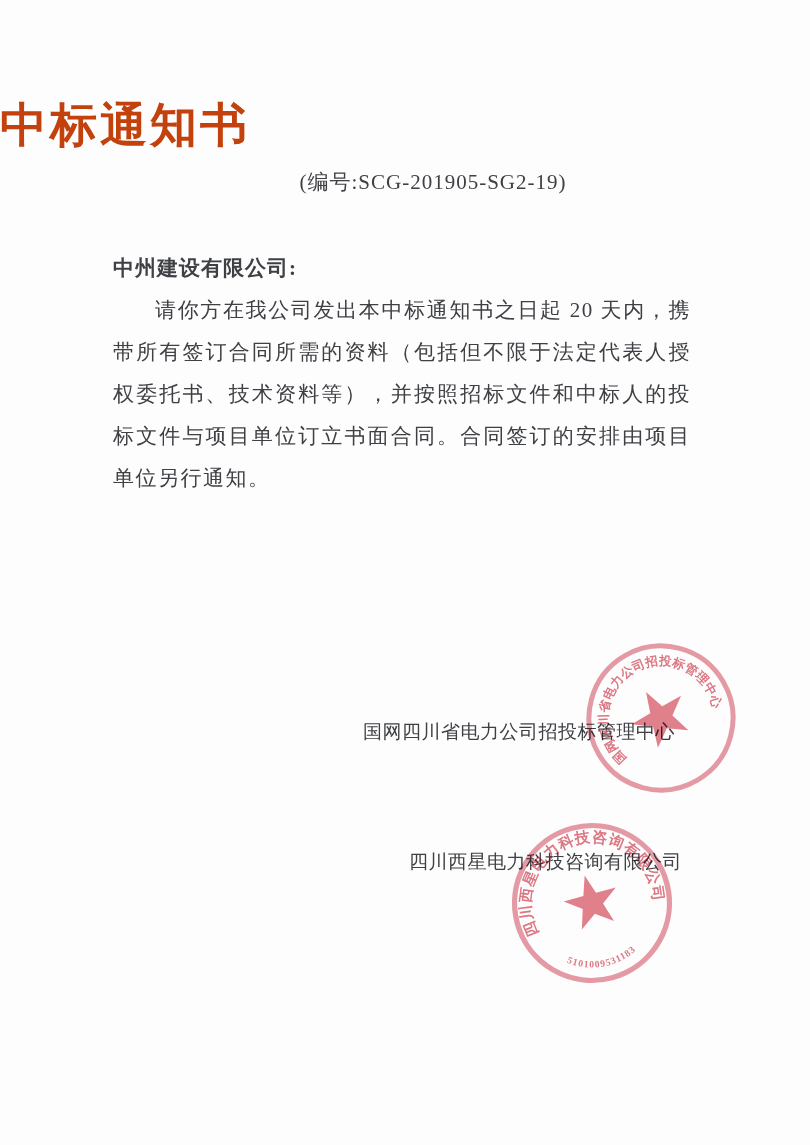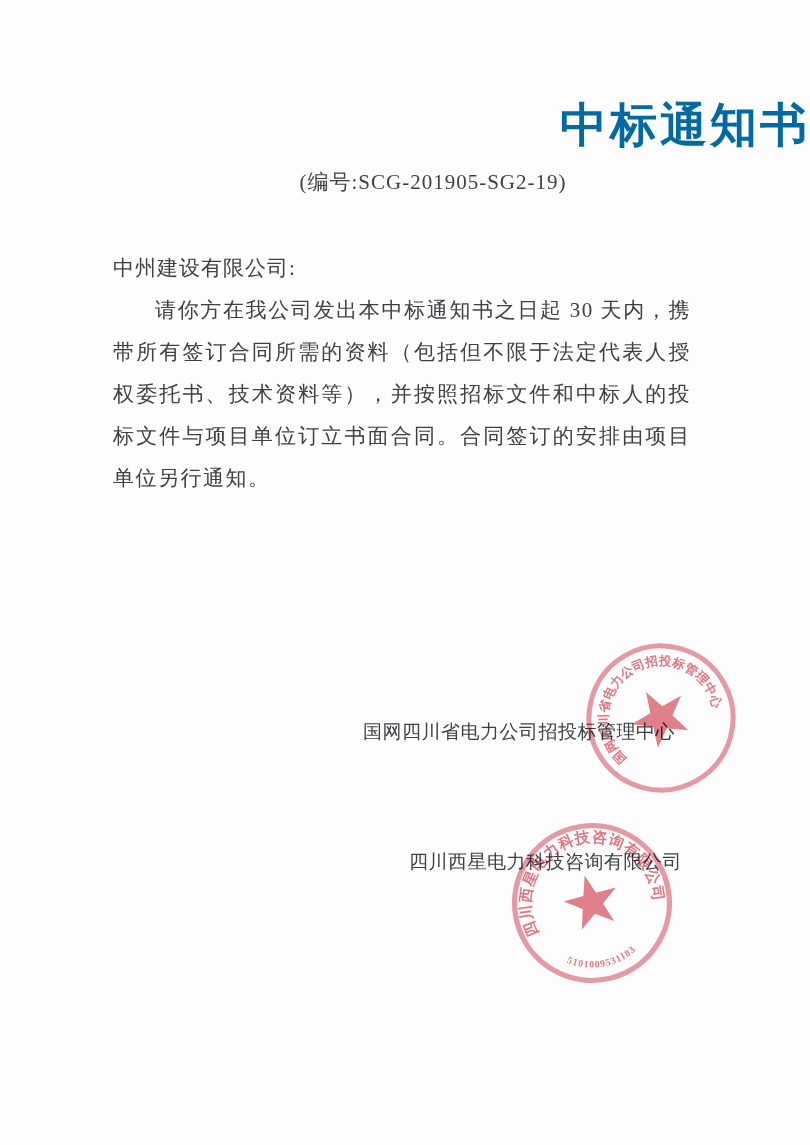--- a/index.html
+++ b/index.html
@@ -10,25 +10,25 @@
     background: #fdfdfd;
     overflow: hidden;
     font-family: "Liberation Serif", "DejaVu Serif", serif;
     color: #3e4044;
   }
   .title {
     position: absolute;
     top: 100px;
     left: 0;
     width: 100%;
-    text-align: right;
+    text-align: left;
     font-size: 47px;
     font-weight: 900;
     letter-spacing: 3px;
-    color: #0369a1;
+    color: #c2410c;
     line-height: 1.1;
   }
   .doc-number {
     position: absolute;
     top: 168px;
     left: 0;
     width: 100%;
     text-align: center;
     font-size: 21px;
     letter-spacing: 1px;
@@ -40,21 +40,21 @@
     top: 247px;
     left: 113px;
     width: 578px;
     font-size: 21px;
     line-height: 42px;
     text-align: justify;
     text-justify: inter-character;
     letter-spacing: 1.5px;
   }
   .salutation {
-    font-weight: normal;
+    font-weight: bold;
     letter-spacing: 1px;
   }
   .content p {
     margin: 0;
     text-indent: 2em;
   }
   .sig-line {
     position: absolute;
     font-size: 19px;
     letter-spacing: 0.5px;
@@ -85,21 +85,21 @@
 <body>
 
 <div class="page">
 
   <div class="title">中标通知书</div>
 
   <div class="doc-number">(编号:SCG-201905-SG2-19)</div>
 
   <div class="content">
     <div class="salutation">中州建设有限公司:</div>
-    <p>请你方在我公司发出本中标通知书之日起 30 天内，携带所有签订合同所需的资料（包括但不限于法定代表人授权委托书、技术资料等），并按照招标文件和中标人的投标文件与项目单位订立书面合同。合同签订的安排由项目单位另行通知。</p>
+    <p>请你方在我公司发出本中标通知书之日起 20 天内，携带所有签订合同所需的资料（包括但不限于法定代表人授权委托书、技术资料等），并按照招标文件和中标人的投标文件与项目单位订立书面合同。合同签订的安排由项目单位另行通知。</p>
   </div>
 
   <div class="sig-line sig1">国网四川省电力公司招投标管理中心</div>
 
   <div class="sig-line sig2">四川西星电力科技咨询有限公司</div>
 
 
   <svg class="stamp stamp1" width="160" height="160" viewBox="0 0 160 160">
     <defs>
       <path id="seal1-arc" d="M 30.2 98.1 A 53 53 0 1 1 129.8 98.1" fill="none"></path>

